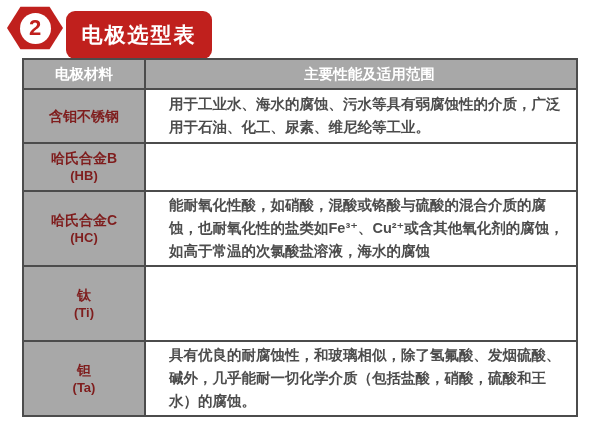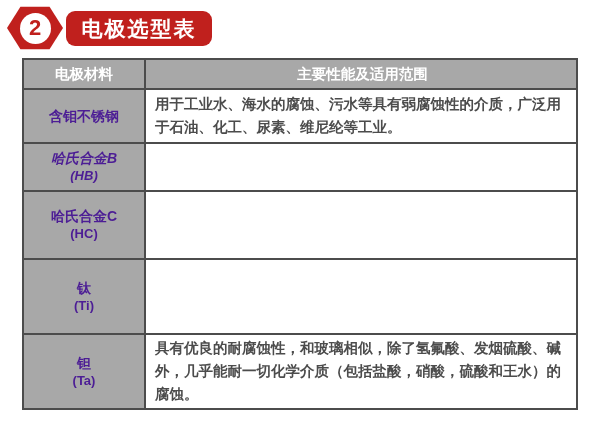--- a/index.html
+++ b/index.html
@@ -13,56 +13,56 @@
     background:#c0201d;
     clip-path:polygon(24% 4%,76% 4%,100% 50%,76% 96%,24% 96%,0% 50%);
     display:flex;align-items:center;justify-content:center;
   }
   .badge-circle{
     width:31px;height:31px;border-radius:50%;background:#ffffff;
     display:flex;align-items:center;justify-content:center;
   }
   .badge-num{color:#c0201d;font-weight:bold;font-size:22px;line-height:1;}
   .title-pill{
-    position:absolute;left:66px;top:11px;width:146px;height:35px;
+    position:absolute;left:66px;top:11px;width:146px;height:48px;
     background:#c0201d;border-radius:9px;
     display:flex;align-items:center;justify-content:center;
   }
   .title-text{color:#ffffff;font-weight:bold;font-size:21px;letter-spacing:2px;}
   
   .etable{
     position:absolute;left:22px;top:58px;width:556px;
     border:2px solid #4c4c4c;box-sizing:border-box;
   }
   .trow{
     display:grid;grid-template-columns:122px 1fr;
     border-top:2px solid #4c4c4c;
   }
   .trow:first-child{border-top:none;}
   .cell-l{
-    background:#a8a8a8;color:#4c1d95;font-weight:bold;
+    background:#a8a8a8;color:#7f1d1d;font-weight:bold;
     border-right:2px solid #4c4c4c;
     display:flex;flex-direction:column;align-items:center;justify-content:center;
     text-align:center;font-size:14px;line-height:18px;padding:2px 2px;box-sizing:border-box;
   }
   .cell-l .sub{font-size:13px;}
   .cell-r{
     background:#ffffff;color:#4c4c4c;font-weight:bold;
     font-size:14.5px;line-height:23px;
-    padding:2px 6px 2px 9px;box-sizing:border-box;
+    padding:2px 6px 2px 23px;box-sizing:border-box;
     display:flex;flex-direction:column;justify-content:center;
     text-align:left;
   }
   .head .cell-l,.head .cell-r{
     background:#a8a8a8;color:#ffffff;align-items:center;justify-content:center;
     text-align:right;font-size:14.5px;
   }
   .h-head{min-height:28px;}
   .h-r1{min-height:52px;}
-  .h-r2{min-height:46px;font-style:italic;}
+  .h-r2{min-height:46px;}
   .h-r3{min-height:66px;}
   .h-r4{min-height:73px;}
   .h-r5{min-height:46px;}
 </style>
 </head>
 <body>
 
 <div class="badge-hex">
   <div class="badge-circle">
     <span class="badge-num">2</span>
@@ -94,20 +94,23 @@
       <span>哈氏合金B</span>
       <span class="sub">(HB)</span>
     </div>
   </div>
 
   <div class="trow h-r3">
     <div class="cell-l">
       <span>哈氏合金C</span>
       <span class="sub">(HC)</span>
     </div>
+    <div class="cell-r">
+      <span>能耐氧化性酸，如硝酸，混酸或铬酸与硫酸的混合介质的腐蚀，也耐氧化性的盐类如Fe³⁺、Cu²⁺或含其他氧化剂的腐蚀，如高于常温的次氯酸盐溶液，海水的腐蚀</span>
+    </div>
   </div>
 
   <div class="trow h-r4">
     <div class="cell-l">
       <span>钛</span>
       <span class="sub">(Ti)</span>
     </div>
   </div>
 
   <div class="trow h-r5">

